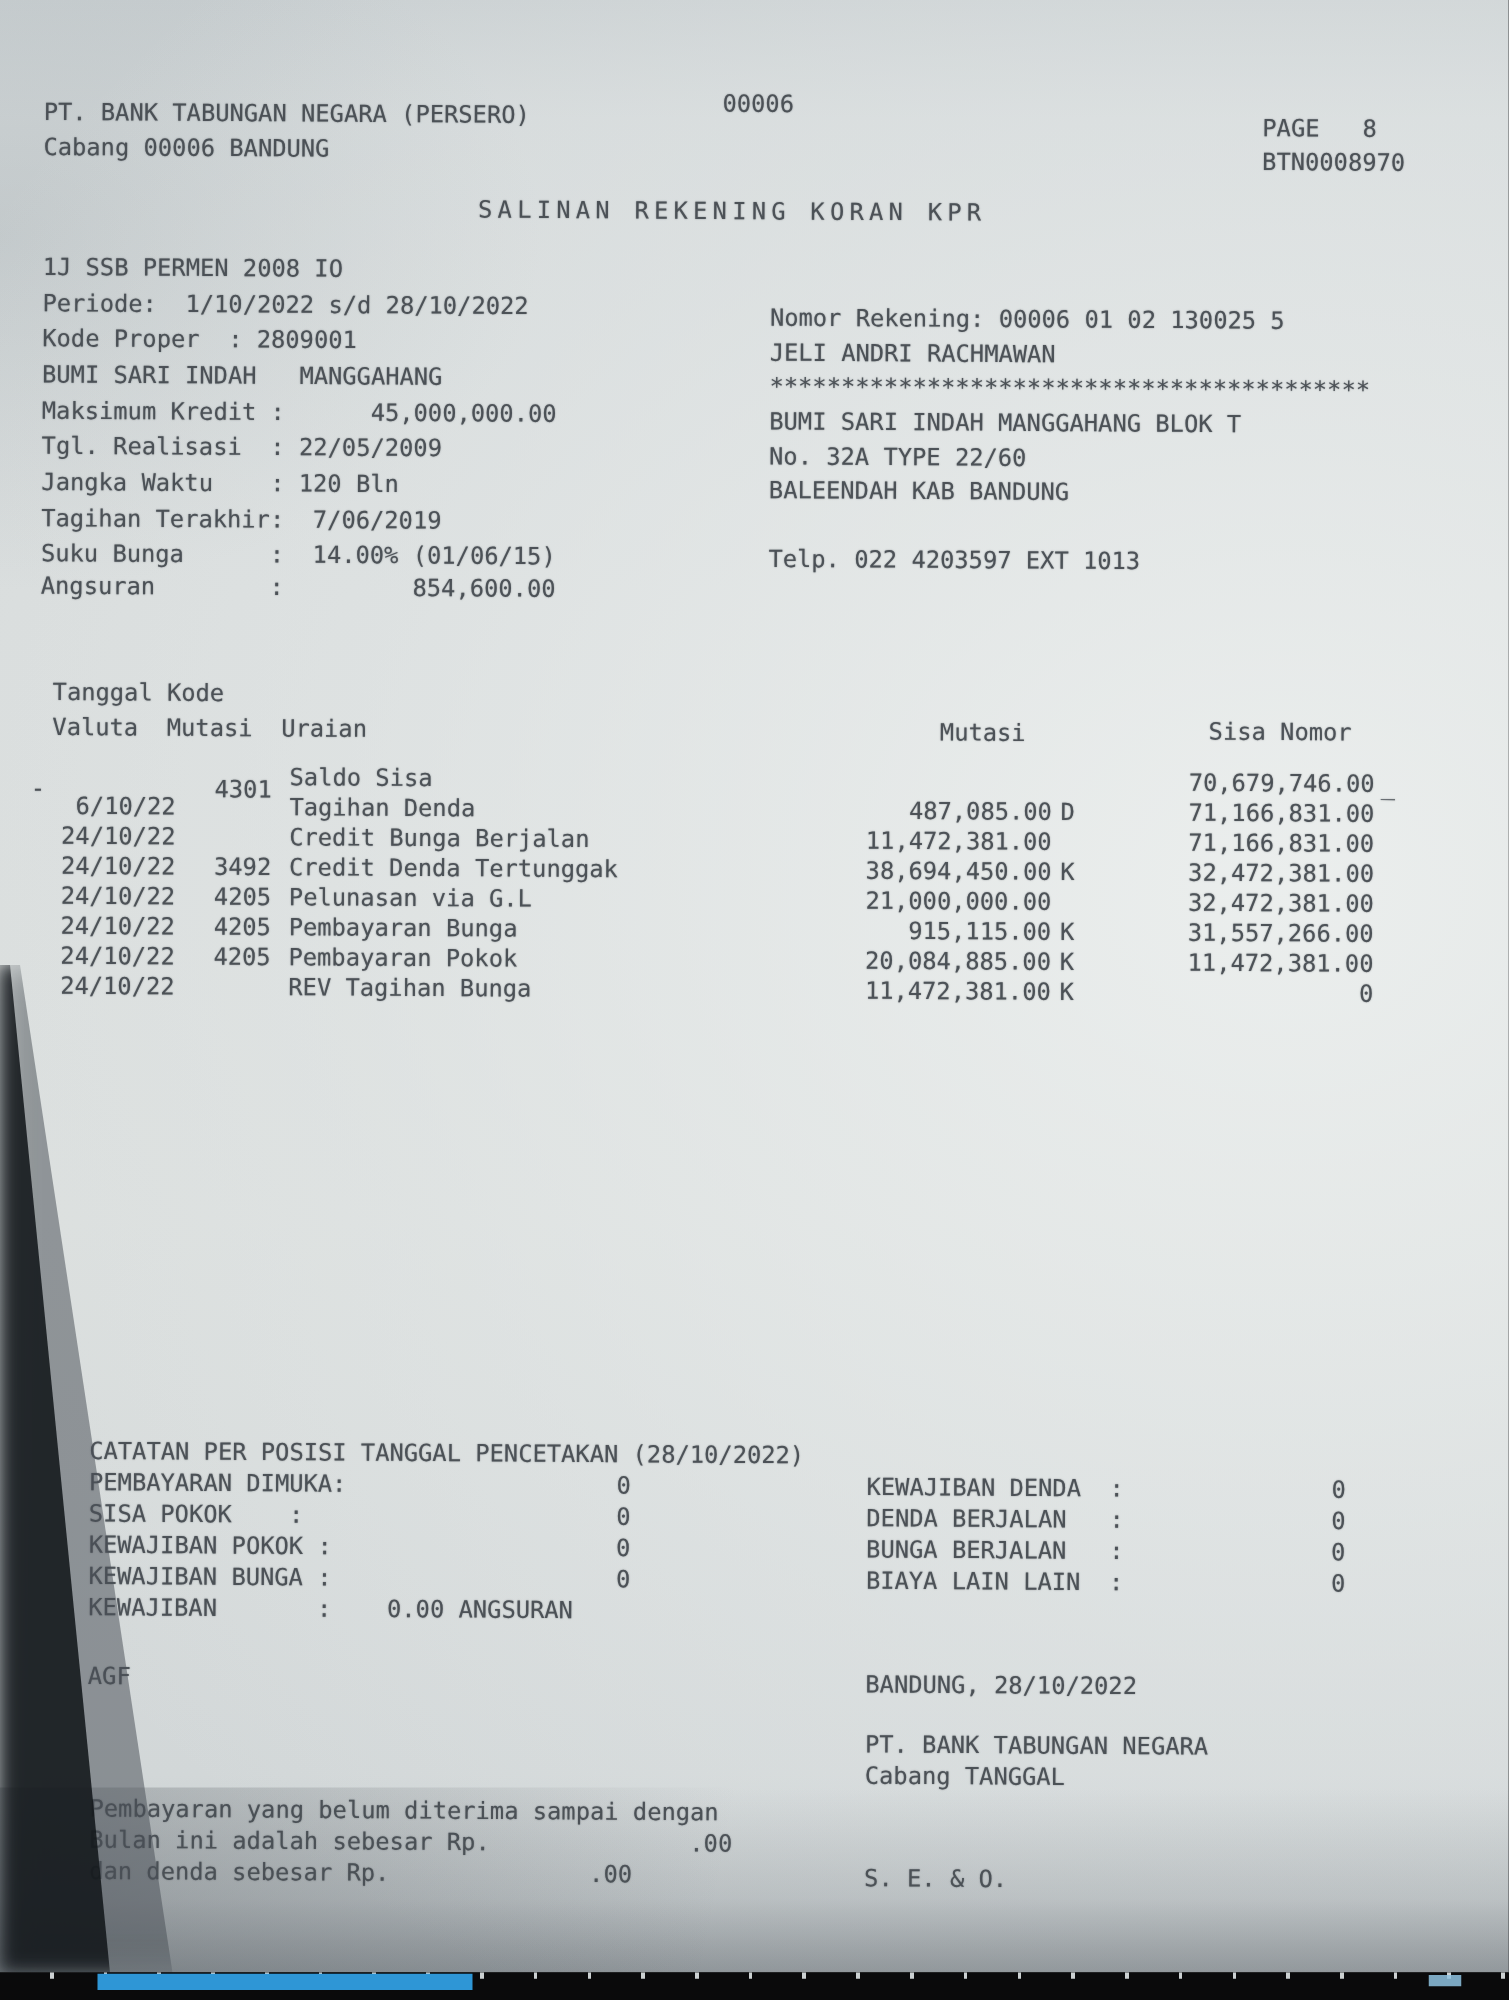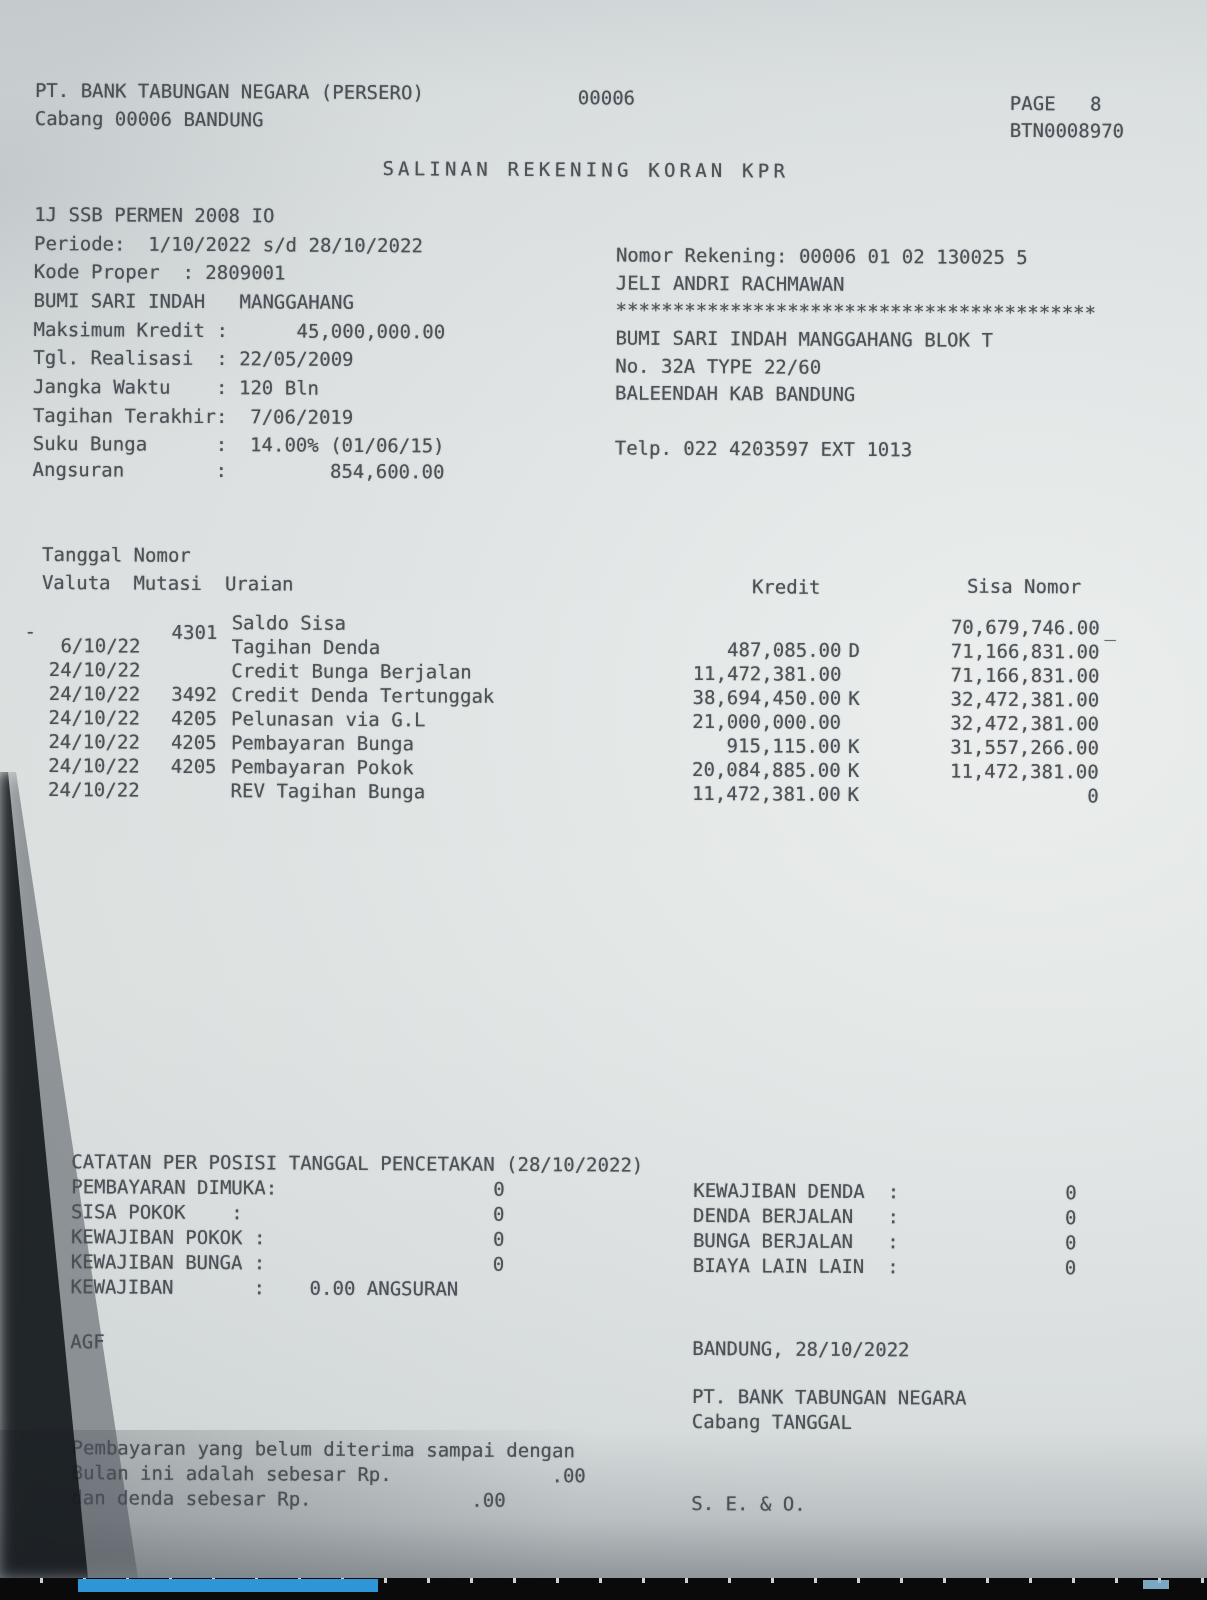--- a/index.html
+++ b/index.html
@@ -47,21 +47,21 @@
   .r-kode{left:175px;}
   .r-ura{left:235px;}
 </style>
 </head>
 <body>
 
 <div class="page">
   <div class="content">
 
     <div class="t" style="left:35px;top:79px">PT. BANK TABUNGAN NEGARA (PERSERO)</div>
-    <div class="t" style="left:578px;top:83px">00006</div>
+    <div class="t" style="left:578px;top:69px">00006</div>
     <div class="t" style="left:1010px;top:86px">PAGE   8</div>
     <div class="t" style="left:35px;top:107px">Cabang 00006 BANDUNG</div>
     <div class="t" style="left:1010px;top:113px">BTN0008970</div>
 
     <div class="t title" style="left:383px;top:155px">SALINAN REKENING KORAN KPR</div>
 
     <div class="t" style="left:35px;top:203px">1J SSB PERMEN 2008 IO</div>
     <div class="t" style="left:35px;top:232px">Periode:  1/10/2022 s/d 28/10/2022</div>
     <div class="t" style="left:35px;top:260px">Kode Proper  : 2809001</div>
     <div class="t" style="left:35px;top:289px">BUMI SARI INDAH   MANGGAHANG</div>
@@ -73,23 +73,23 @@
     <div class="t" style="left:35px;top:458px">Angsuran        :         854,600.00</div>
 
     <div class="t" style="left:617px;top:240px">Nomor Rekening: 00006 01 02 130025 5</div>
     <div class="t" style="left:617px;top:268px">JELI ANDRI RACHMAWAN</div>
     <div class="t" style="left:617px;top:295px">******************************************</div>
     <div class="t" style="left:617px;top:323px">BUMI SARI INDAH MANGGAHANG BLOK T</div>
     <div class="t" style="left:617px;top:351px">No. 32A TYPE 22/60</div>
     <div class="t" style="left:617px;top:378px">BALEENDAH KAB BANDUNG</div>
     <div class="t" style="left:617px;top:433px">Telp. 022 4203597 EXT 1013</div>
 
-    <div class="t" style="left:45px;top:543px">Tanggal Nomor</div>
+    <div class="t" style="left:45px;top:543px">Tanggal Kode</div>
     <div class="t" style="left:45px;top:571px">Valuta  Mutasi  Uraian</div>
-    <div class="t" style="left:755px;top:571px">Kredit</div>
+    <div class="t" style="left:755px;top:571px">Mutasi</div>
     <div class="t" style="left:970px;top:569px">Sisa Nomor</div>
 
     <div class="t" style="left:28px;top:620px">-</div>
     <div class="t" style="left:1108px;top:612px">_</div>
 
     <div>
       <span class="t r-date" style="top:610px"></span>
       <span class="t r-kode" style="top:610px"></span>
       <span class="t r-ura" style="top:610px">Saldo Sisa</span>
       <span class="t amt mut" style="top:610px"></span>

